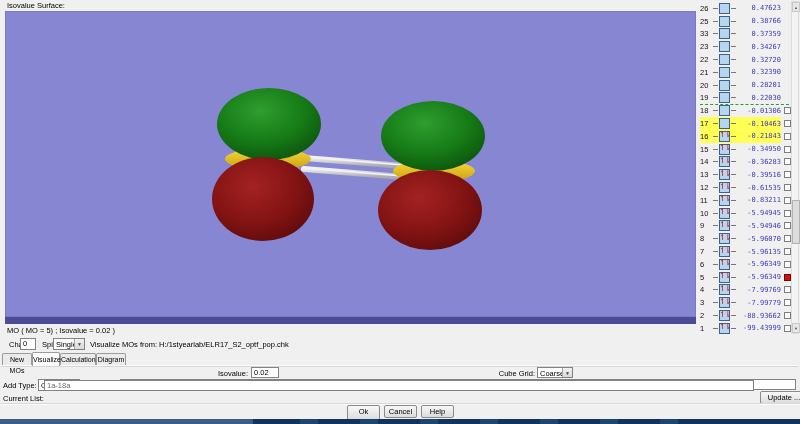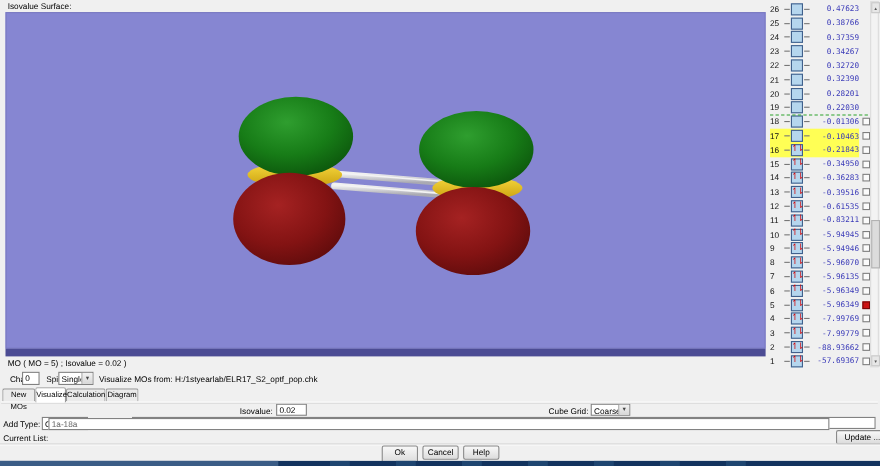--- a/index.html
+++ b/index.html
@@ -146,21 +146,21 @@
     </div>
     <div class="mo-row">
       <span class="mo-num">25</span>
       <span class="dash"></span>
       <span class="mo-sq"></span>
       <span class="dash"></span>
       <span class="mo-val">0.38766</span>
       <span class="mo-cb" style="visibility: hidden;"></span>
     </div>
     <div class="mo-row">
-      <span class="mo-num">24</span>
+      <span class="mo-num">33</span>
       <span class="dash"></span>
       <span class="mo-sq"></span>
       <span class="dash"></span>
       <span class="mo-val">0.37359</span>
       <span class="mo-cb" style="visibility: hidden;"></span>
     </div>
     <div class="mo-row">
       <span class="mo-num">23</span>
       <span class="dash"></span>
       <span class="mo-sq"></span>
@@ -366,21 +366,21 @@
       <span class="mo-val">-88.93662</span>
       <span class="mo-cb"></span>
     </div>
     <div class="mo-row">
       <span class="mo-num">1</span>
       <span class="dash"></span>
       <span class="mo-sq">
         <span class="arr">↿⇂</span>
       </span>
       <span class="dash"></span>
-      <span class="mo-val">-57.69367</span>
+      <span class="mo-val">-99.43999</span>
       <span class="mo-cb"></span>
     </div>
   </div>
 <div class="abs" id="homo-sep"></div>
 <div class="abs" id="mo-scroll">
   <div class="sb-arrow" id="sb-up">▲</div>
   <div id="sb-thumb"></div>
   <div class="sb-arrow" id="sb-down">▼</div>
 </div>
 

